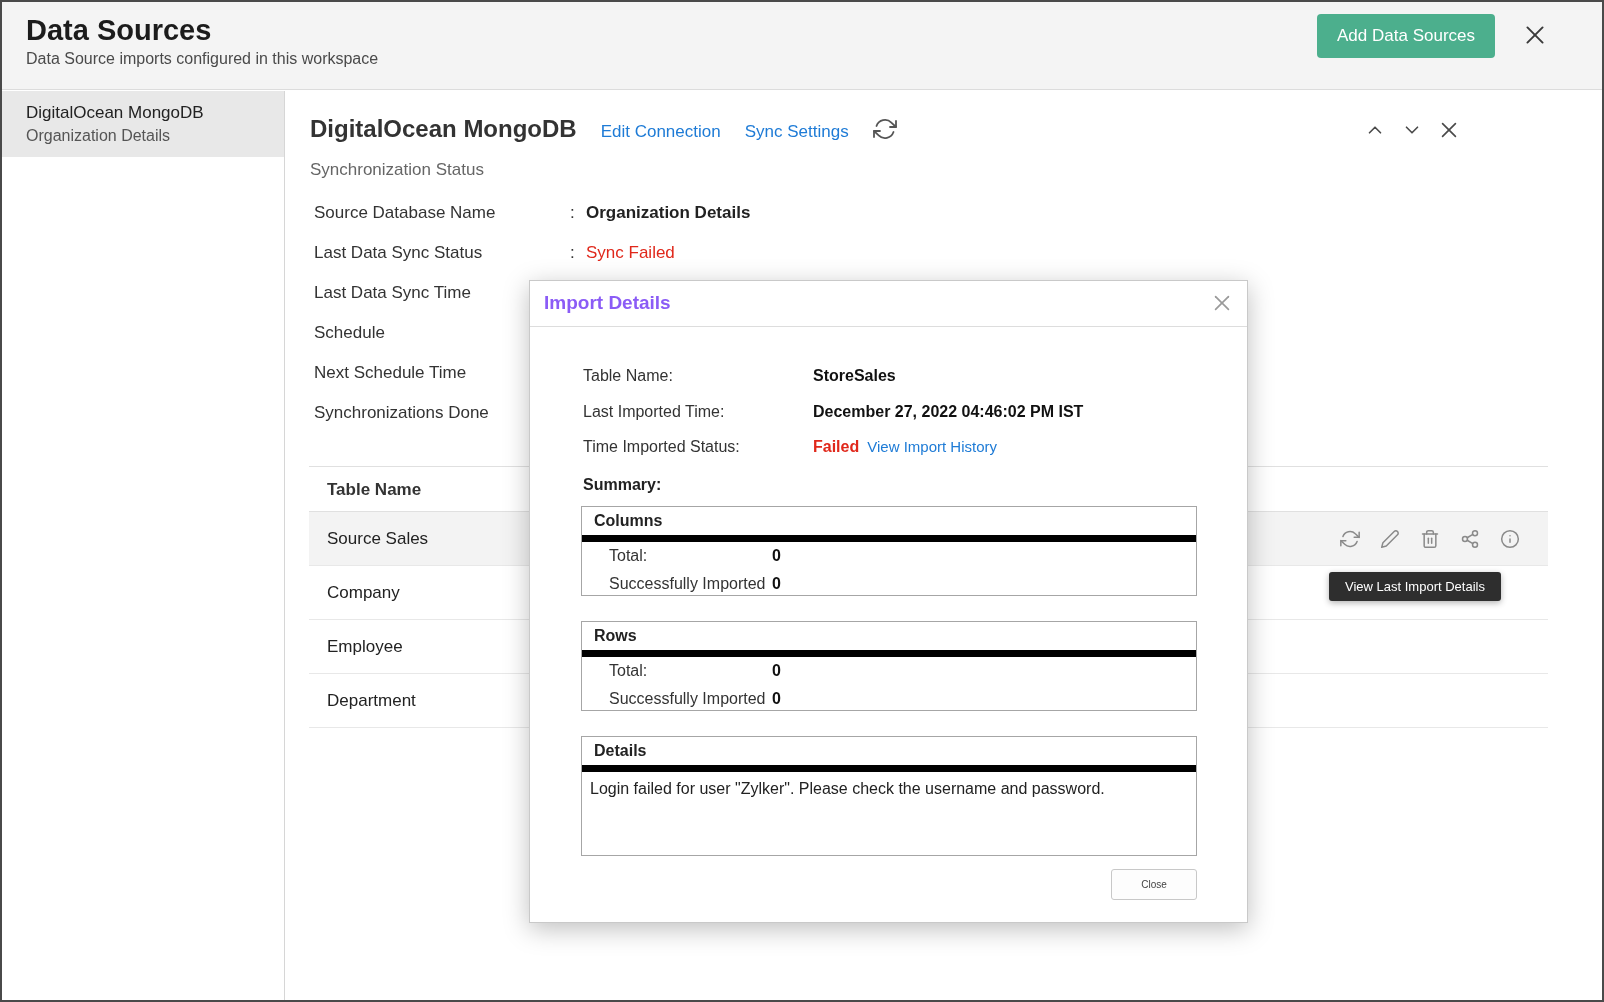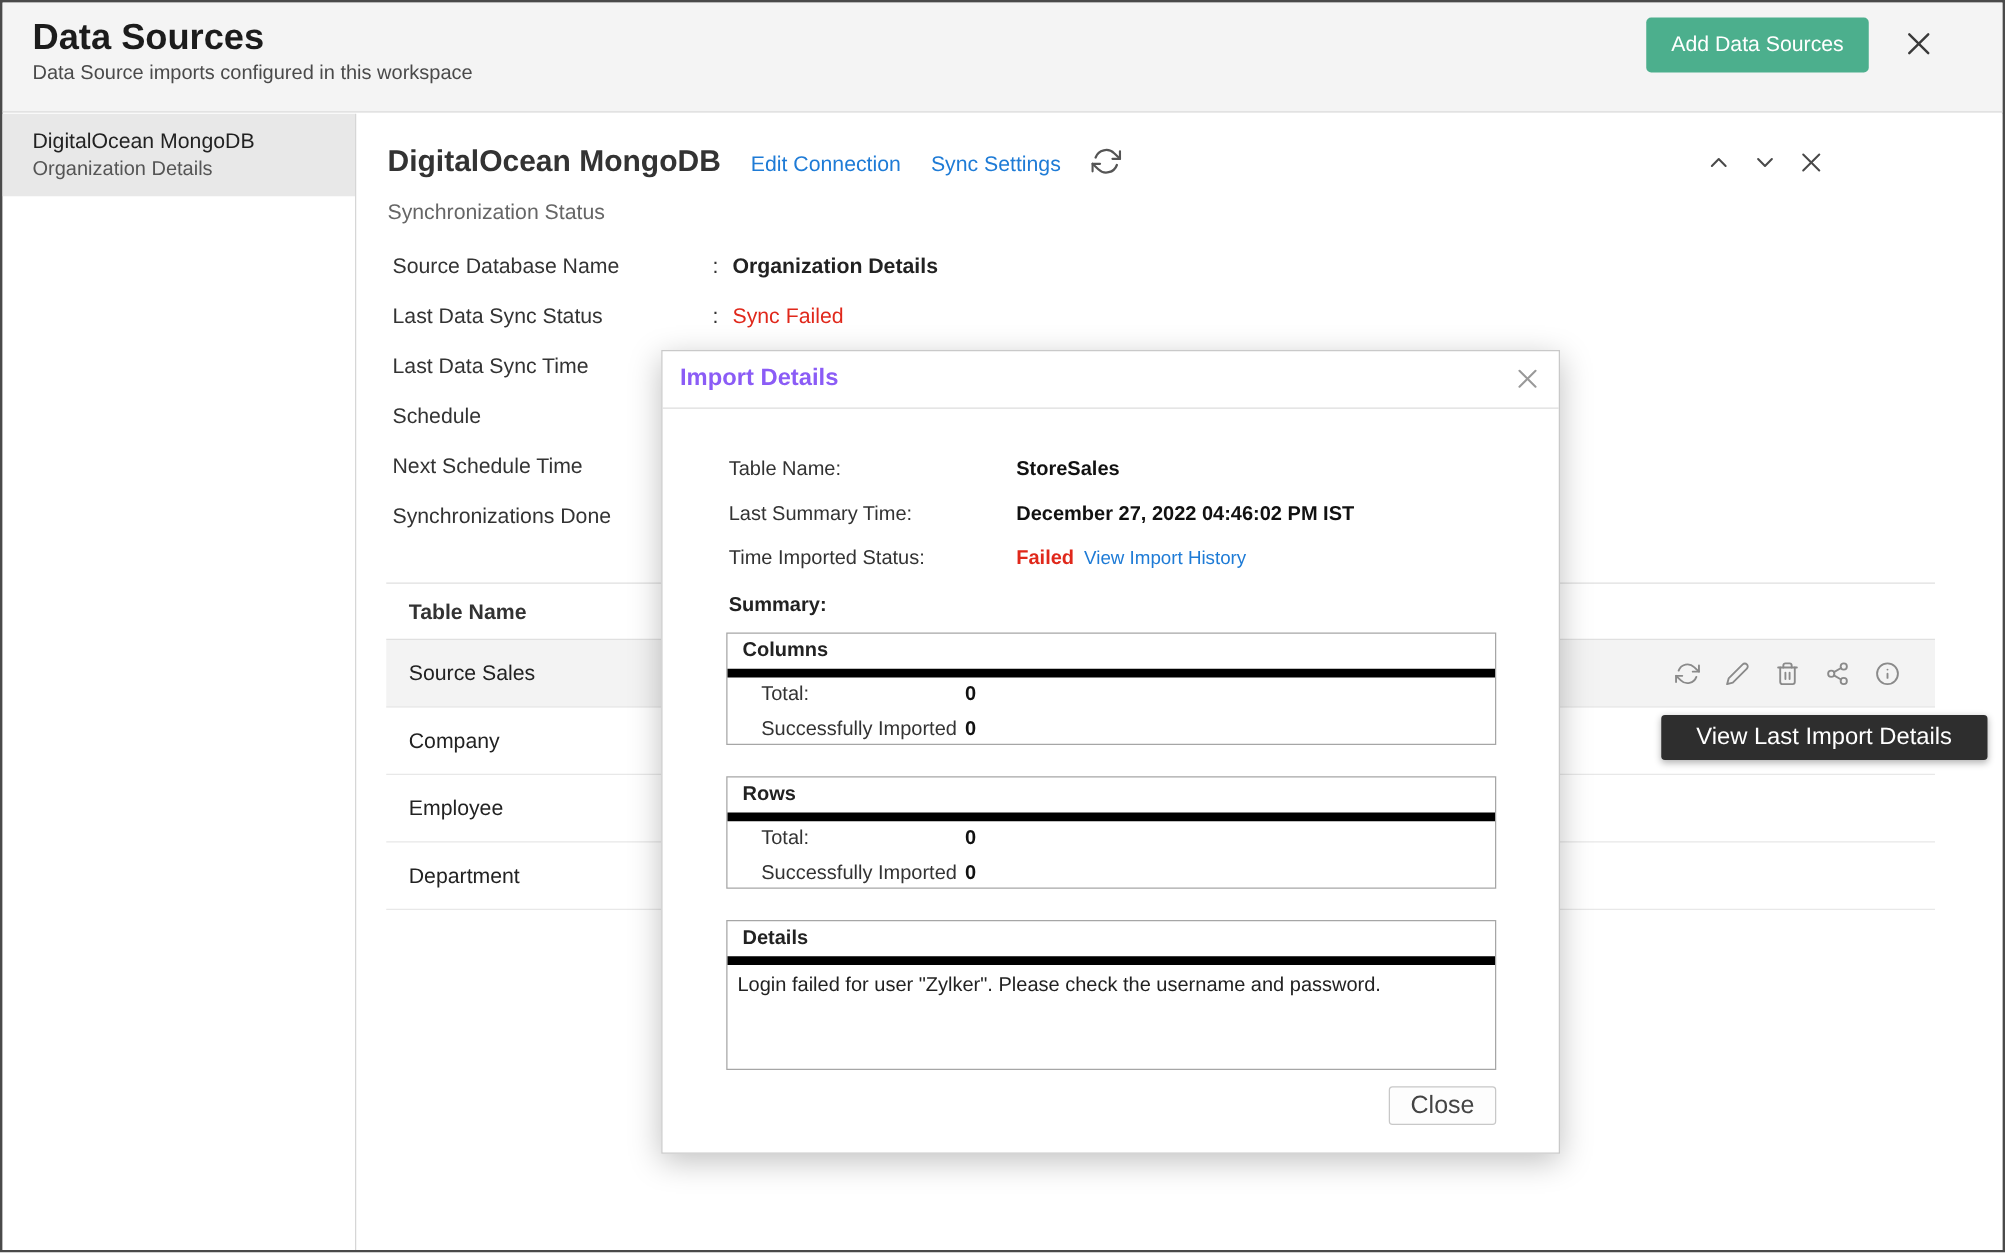--- a/index.html
+++ b/index.html
@@ -38,41 +38,41 @@
   .field-value { color:#222; font-weight:bold; }
   .field-value.red { color:#E0281B; font-weight:normal; }
 
   .table { position:absolute; left:23px; top:375px; width:1239px; border-top:1px solid #e0e0e0; }
   .table-header { height:45px; line-height:45px; padding-left:18px; font-size:17px; font-weight:bold; color:#333; border-bottom:1px solid #e0e0e0; }
   .table-row { position:relative; height:54px; line-height:54px; padding-left:18px; font-size:17px; color:#222; border-bottom:1px solid #e8e8e8; cursor:pointer; }
   .table-row.selected { background:#f3f3f3; }
   .row-actions { position:absolute; right:28px; top:0; height:54px; display:flex; align-items:center; gap:20px; color:#8a8a8a; }
   .row-actions span { cursor:pointer; display:flex; }
 
-  .tooltip { position:absolute; left:1043px; top:481px; background:#2e2e2e; color:#fff; font-size:19px; padding:7px 28px; border-radius:3px; white-space:nowrap; box-shadow:0 2px 6px rgba(0,0,0,.3); z-index:5; }
+  .tooltip { position:absolute; left:1043px; top:481px; background:#2e2e2e; color:#fff; font-size:13px; padding:7px 16px; border-radius:3px; white-space:nowrap; box-shadow:0 2px 6px rgba(0,0,0,.3); z-index:5; }
 
   
   .modal { position:absolute; left:527px; top:278px; width:719px; height:643px; background:#fff; border:1px solid #c9c9c9; box-shadow:0 6px 24px rgba(0,0,0,.25); z-index:10; }
   .modal-header { position:relative; height:46px; border-bottom:1px solid #ddd; }
   .modal-title { position:absolute; left:14px; top:11px; font-size:19px; font-weight:bold; color:#8b5cf6; }
   .modal-close { position:absolute; right:14px; top:11px; color:#9a9a9a; cursor:pointer; }
 
   .modal-field { position:absolute; left:53px; font-size:16px; color:#333; }
   .modal-field .mf-value { position:absolute; left:230px; width:400px; font-weight:bold; color:#111; white-space:nowrap; }
   .mf-value.red { color:#E0281B; }
   .mf-link { font-weight:normal; color:#1E7BD6; font-size:15px; margin-left:8px; cursor:pointer; }
   .modal-summary { position:absolute; left:53px; top:195px; font-size:16px; font-weight:bold; color:#222; }
 
   .sum-box { position:absolute; left:51px; width:616px; border:1px solid #a6a6a6; background:#fff; }
   .sum-box-title { padding:5px 12px; font-size:16px; font-weight:bold; color:#222; border-bottom:7px solid #000000; }
   .sum-row { position:relative; height:28px; line-height:28px; padding-left:27px; font-size:16px; color:#333; }
   .sum-row .sum-val { position:absolute; left:190px; font-weight:bold; color:#111; }
   .details-text { padding:8px 8px 10px 8px; font-size:16px; color:#222; }
 
-  .modal-close-btn { position:absolute; right:50px; top:588px; width:86px; height:31px; background:#fdfdfd; border:1px solid #c8c8c8; border-radius:3px; font-size:20px; color:#444; cursor:pointer; font-family:inherit; }
+  .modal-close-btn { position:absolute; right:50px; top:588px; width:86px; height:31px; background:#fdfdfd; border:1px solid #c8c8c8; border-radius:3px; font-size:10px; color:#444; cursor:pointer; font-family:inherit; }
 
   svg { display:block; }
 </style>
 </head>
 <body>
 
 <div class="app">
 
   <div class="header">
     <div class="header-title">Data Sources</div>
@@ -230,21 +230,21 @@
             <line x1="19" y1="5" x2="5" y2="19"></line>
           </svg>
       </span>
     </div>
 
     <div class="modal-field" style="top:86px;">
       <span>Table Name:</span>
       <span class="mf-value">StoreSales</span>
     </div>
     <div class="modal-field" style="top:122px;">
-      <span>Last Summary Time:</span>
+      <span>Last Imported Time:</span>
       <span class="mf-value">December 27, 2022 04:46:02 PM IST</span>
     </div>
     <div class="modal-field" style="top:157px;">
       <span>Time Imported Status:</span>
       <span class="mf-value red">
         <span>Failed</span><a class="mf-link">View Import History</a>
       </span>
     </div>
 
     <div class="modal-summary">Summary:</div>

